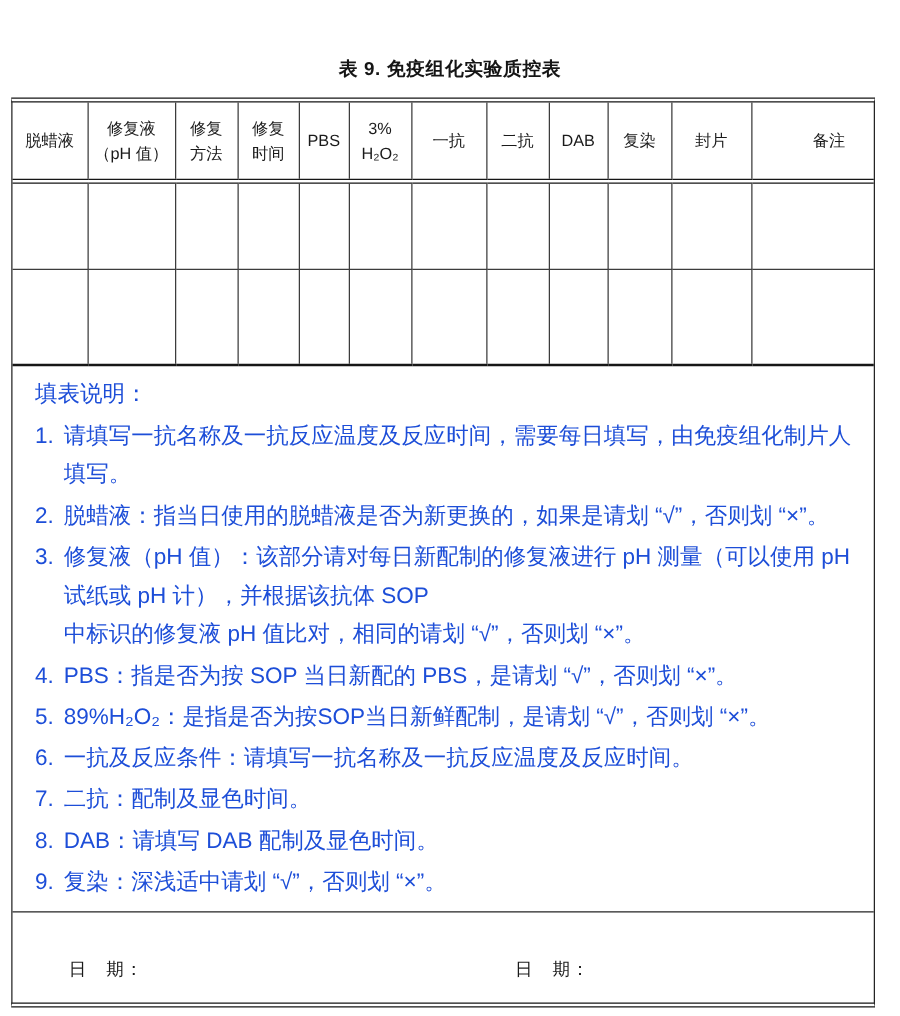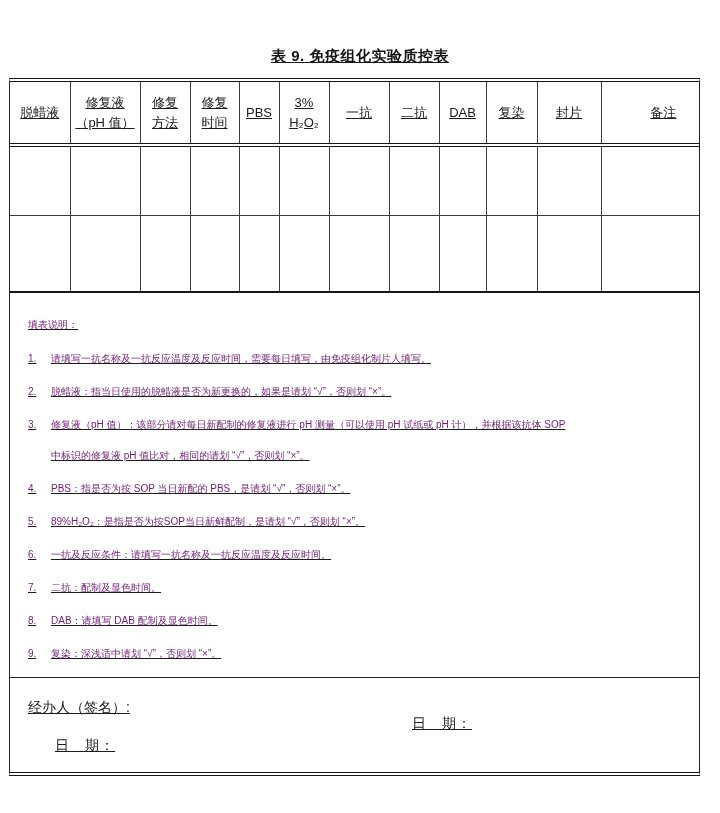--- a/index.html
+++ b/index.html
@@ -7,21 +7,20 @@
     font-family: "Liberation Sans", "DejaVu Sans", sans-serif;
     color: #1c1c1c;
     -webkit-font-smoothing: antialiased;
   }
   .page {
     width: 720px;
     height: 813px;
     background: #ffffff;
     box-sizing: border-box;
     overflow: hidden;
-    text-decoration: underline;
   }
   .doc-title {
     padding-top: 46px;
     text-align: center;
     font-size: 15px;
     font-weight: 700;
     color: #151515;
     letter-spacing: 0.5px;
     line-height: 20px;
   }
@@ -54,23 +53,23 @@
   .qc-table th:last-child,
   .qc-table td:last-child { border-right: none; padding-left: 28px; }
   .qc-table td {
     border-right: 1px solid #3c3c3c;
     border-bottom: 1px solid #3c3c3c;
     font-size: 13px;
   }
   tr.r1 td { height: 66px; }
   tr.r2 td { height: 73px; border-bottom: 2px solid #161616; }
   .instructions {
-    padding: 16px 18px 8px 18px;
-    font-size: 10px;
-    color: #701a75;
+    padding: 6px 18px 8px 18px;
+    font-size: 18px;
+    color: #1d4ed8;
   }
   .instr-heading { line-height: 32px; }
   .instr-item { display: flex; line-height: 31px; margin-top: 2px; }
   .instr-num { flex: 0 0 23px; }
   .instr-text { flex: 1; white-space: pre-line; }
   .sign-section {
     border-top: 1px solid #242424;
     display: flex;
     padding: 18px 0 16px 0;
     font-size: 14px;
@@ -194,21 +193,20 @@
         <span class="instr-text">DAB：请填写 DAB 配制及显色时间。</span>
       </div>
       <div class="instr-item">
         <span class="instr-num">9.</span>
         <span class="instr-text">复染：深浅适中请划 “√”，否则划 “×”。</span>
       </div>
     </div>
 
     <div class="sign-section">
       <div class="sign-col left">
-        <div class="sign-name">经办人（签名）:</div>
         <div class="sign-date">日　期：</div>
       </div>
       <div class="sign-col right">
         <div class="sign-date">日　期：</div>
       </div>
     </div>
 
   </div>
 </div>
 

